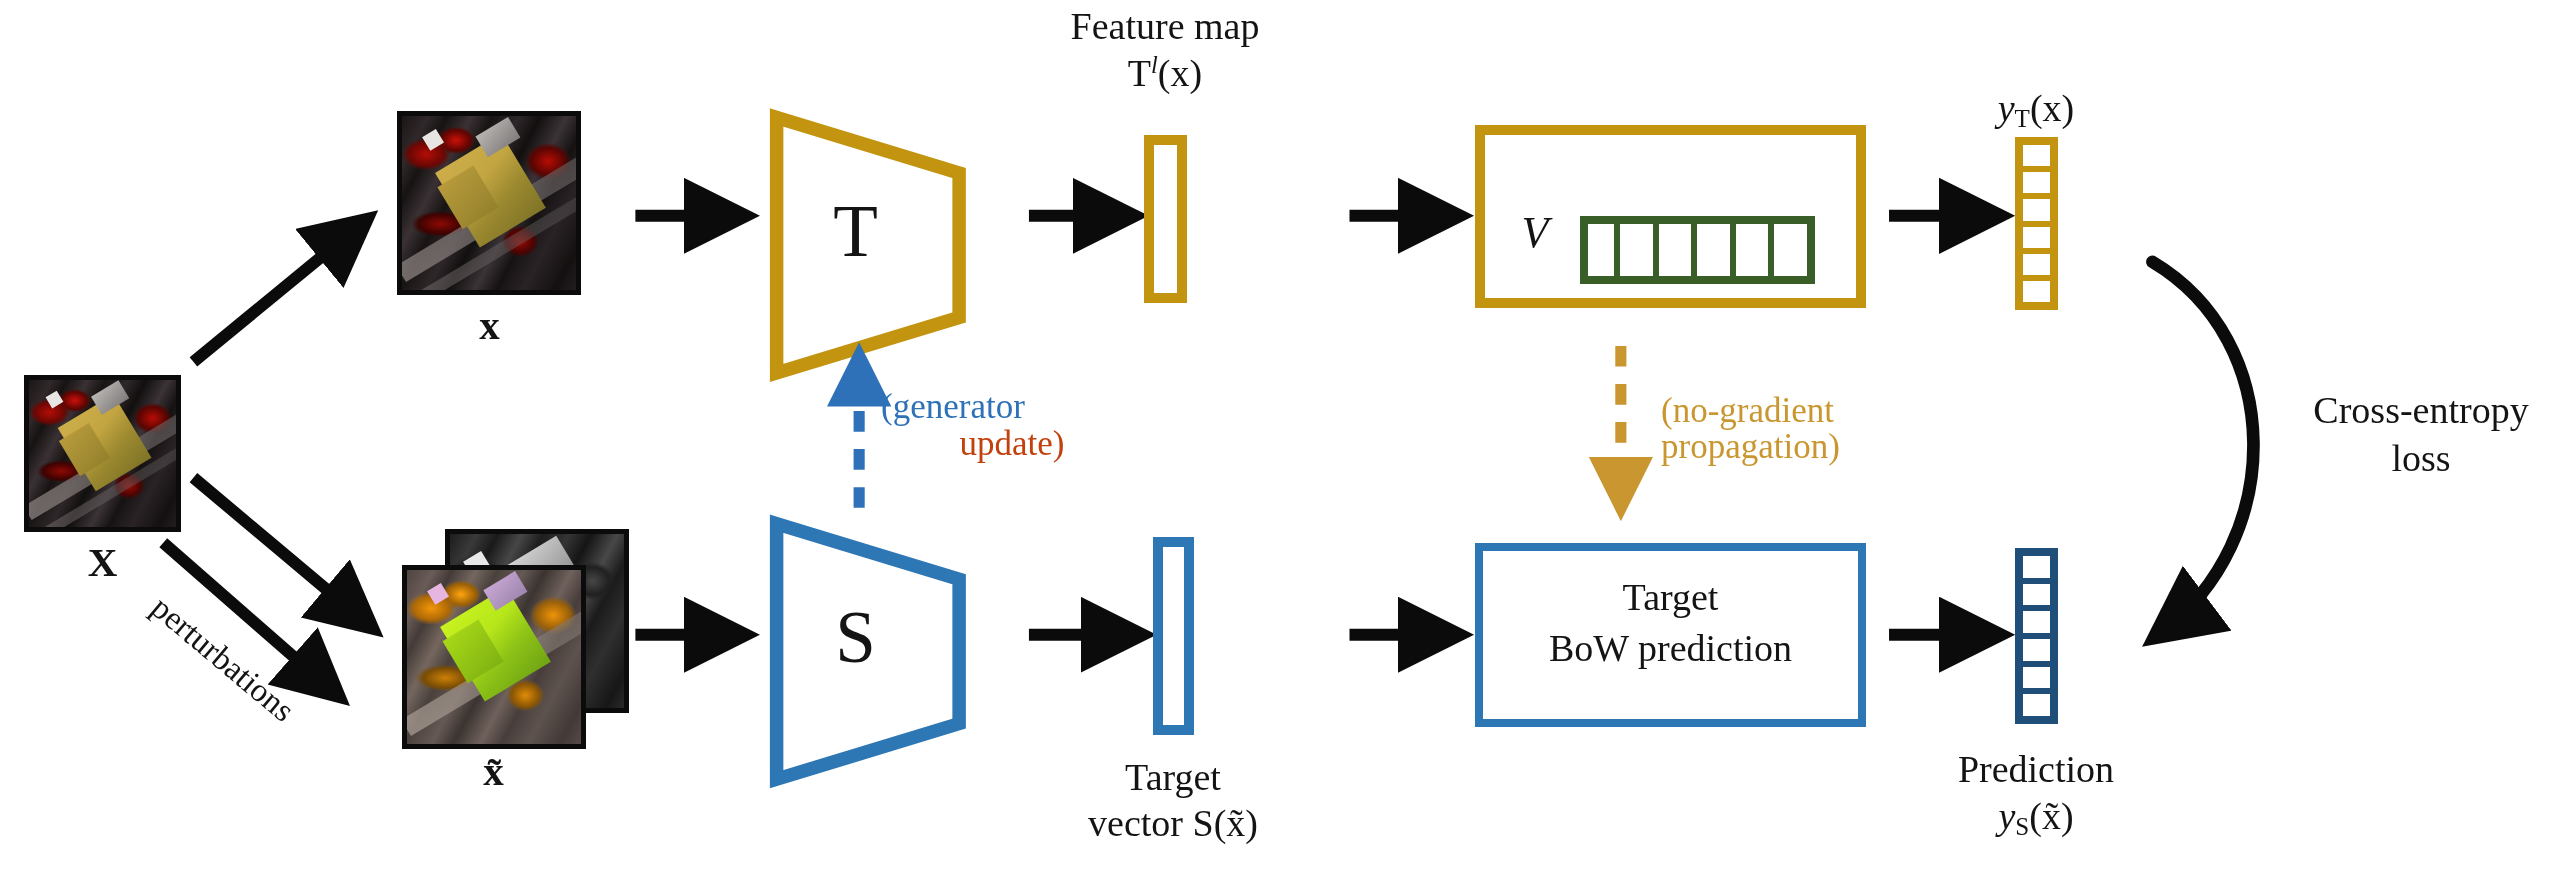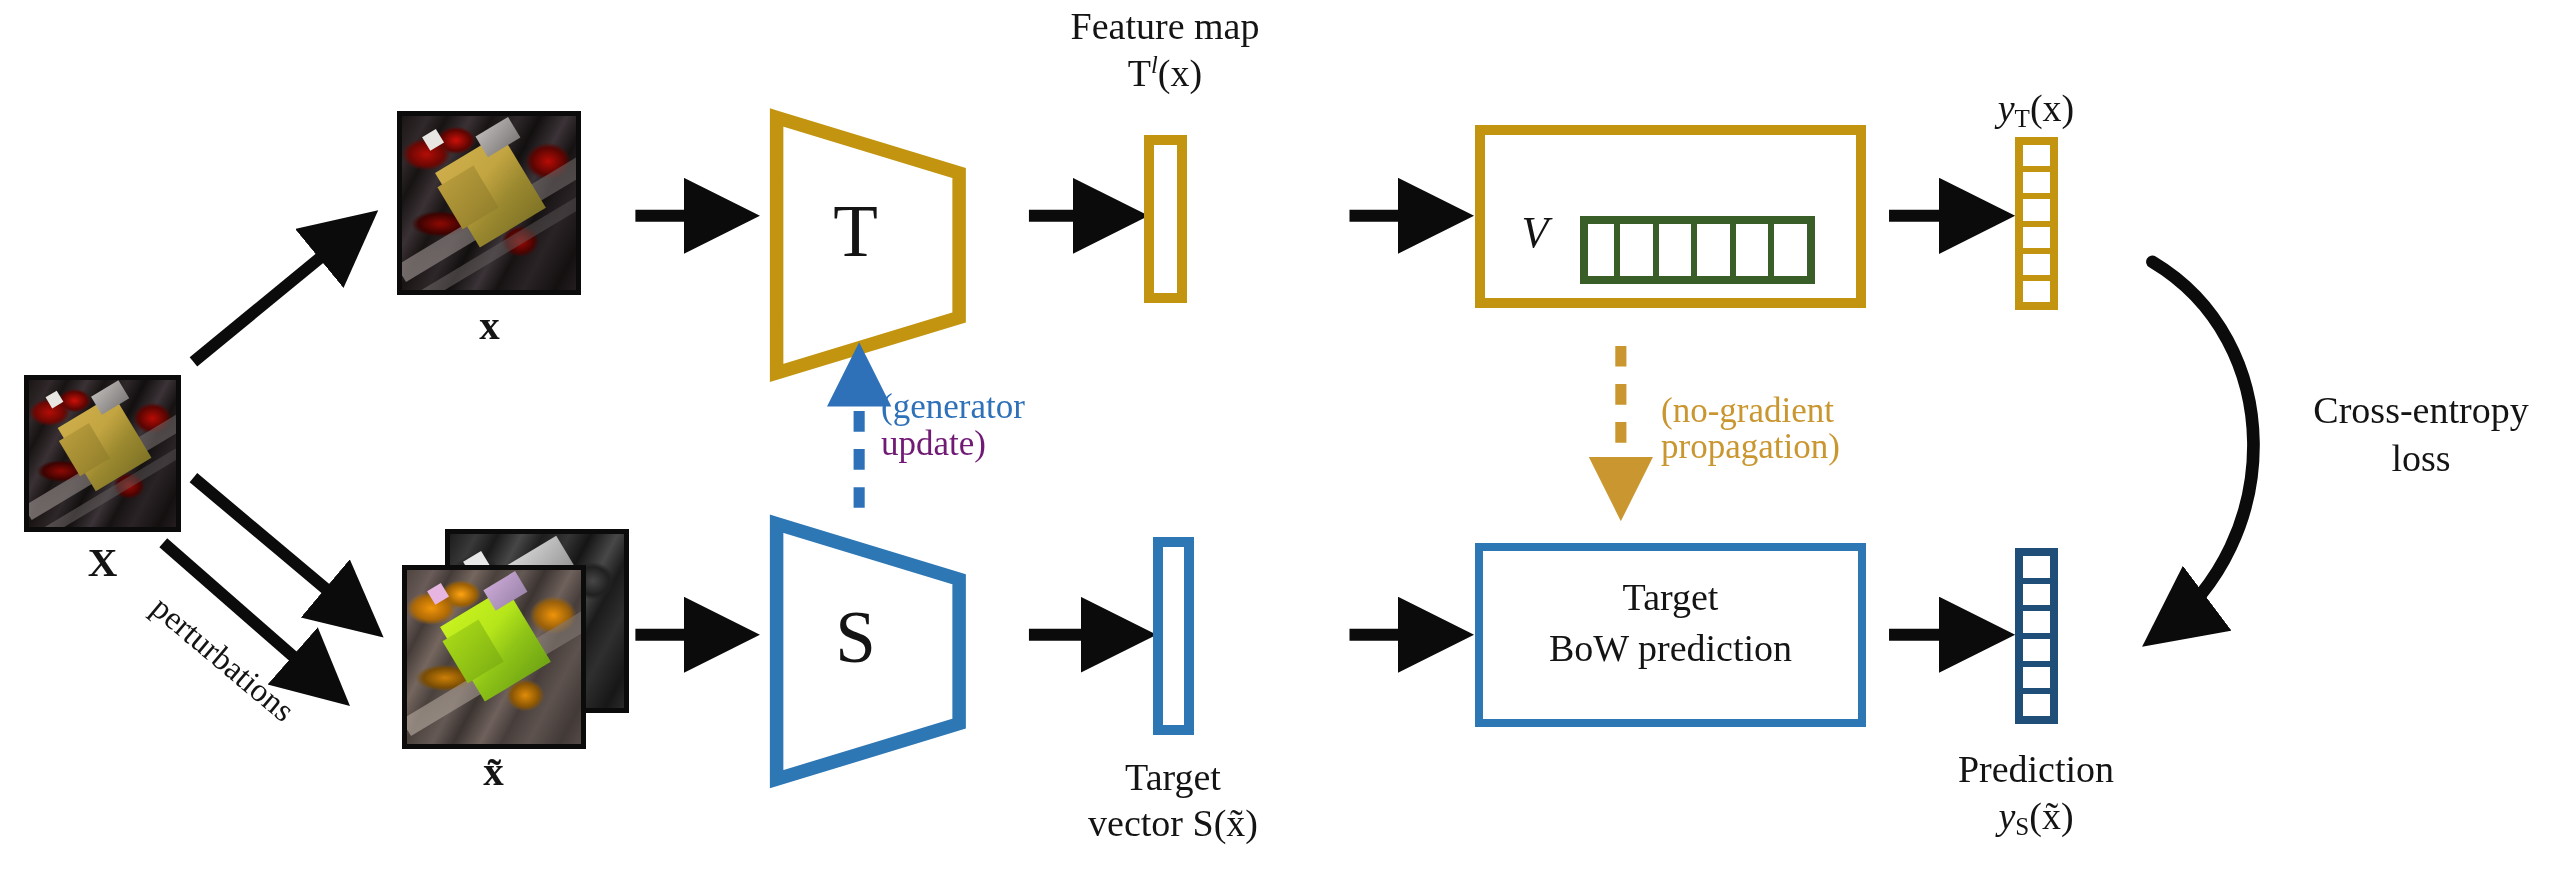--- a/index.html
+++ b/index.html
@@ -349,21 +349,21 @@
   </div>
 
   <div class="lbl t52 bold" style="left:23px; top:540px; width:159px;">X</div>
   <div class="lbl t52 bold" style="left:410px; top:303px; width:159px;">x</div>
   <div class="lbl t52 bold" style="left:414px; top:749px; width:159px;">x̃</div>
 
   <div class="lbl" style="left:119px; top:548px; width:302px; font-size:33px;
               transform: rotate(40deg); transform-origin: left top;">perturbations</div>
 
   <div class="lbl" style="left:881px; top:387px; width:302px; font-size:35px; color:#2E71B8; text-align:left;">(generator</div>
-  <div class="lbl" style="left:881px; top:424px; width:262px; font-size:35px; color:#701a75; text-align:left;">update)</div>
+  <div class="lbl" style="left:881px; top:424px; width:262px; font-size:35px; color:#c2410c; text-align:center;">update)</div>
 
   <div class="lbl" style="left:1661px; top:391px; width:333px; font-size:35px; color:#C9962F; text-align:left;">(no-gradient</div>
   <div class="lbl" style="left:1661px; top:427px; width:333px; font-size:35px; color:#C9962F; text-align:left;">propagation)</div>
 
   <div class="lbl t48" style="left:2286px; top:389px; width:270px;">Cross-entropy</div>
   <div class="lbl t48" style="left:2286px; top:437px; width:270px;">loss</div>
 
 </div>
 
 

